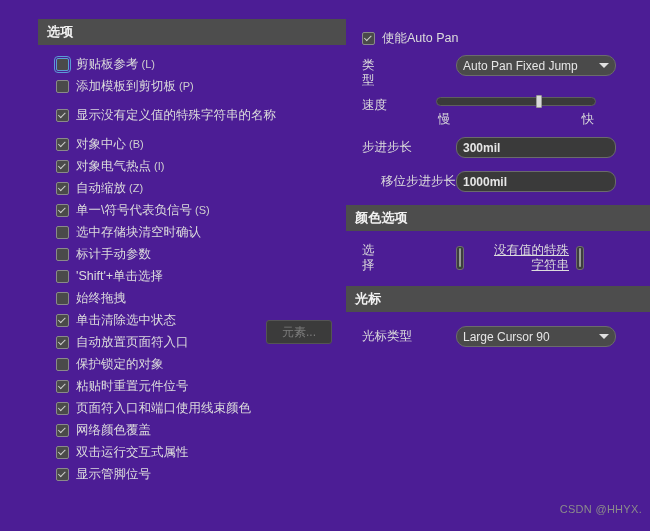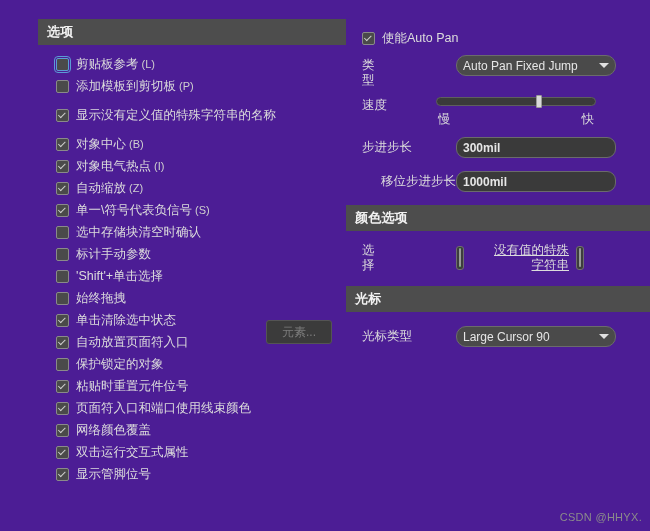--- a/index.html
+++ b/index.html
@@ -230,21 +230,21 @@
     line-height: 15px;
     margin-left: 30px;
     margin-right: 7px;
     text-decoration: underline;
   }
 
   
   .watermark {
     position: absolute;
     right: 8px;
-    bottom: 8px;
+    bottom: 16px;
     font-size: 11px;
     color: #8b8b8b;
     letter-spacing: .3px;
   }
 </style>
 </head>
 <body>
 
 <div class="root">
 

